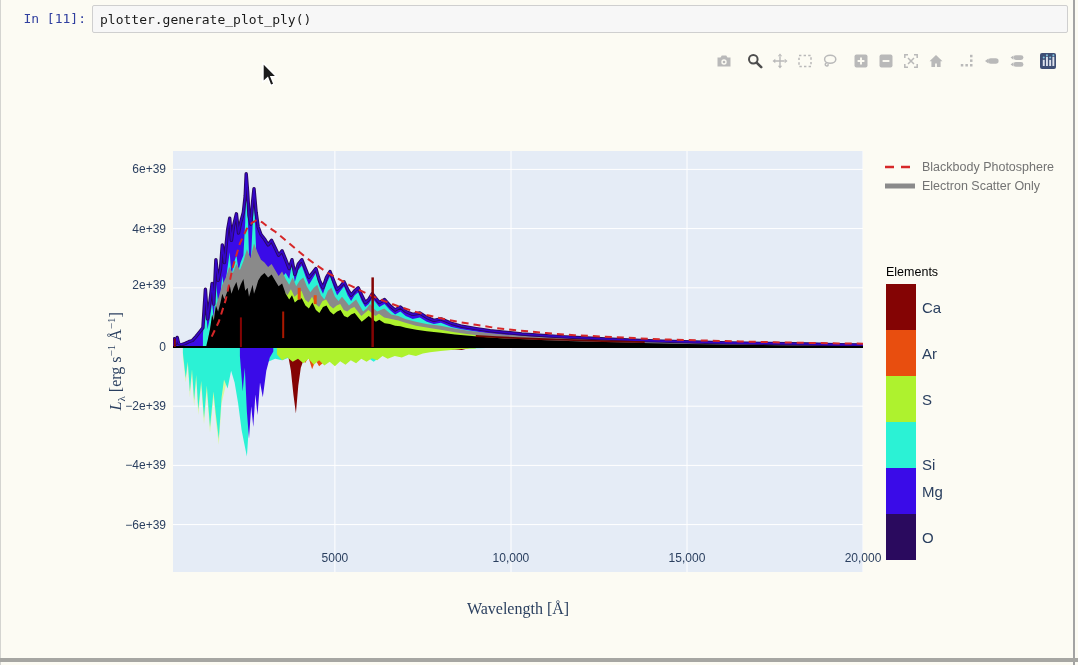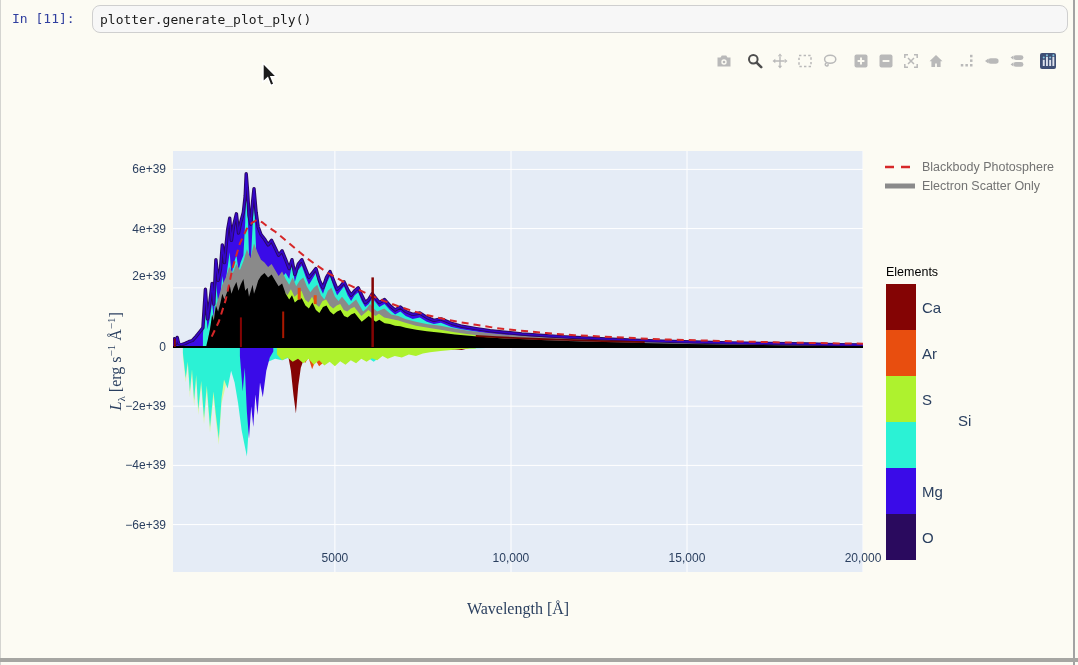--- a/index.html
+++ b/index.html
@@ -2,24 +2,24 @@
 <html><head>
 <meta charset="utf-8">
 <style>
   html,body{margin:0;padding:0;background:#e9e9e9;}
   #app{position:relative;width:1078px;height:665px;background:#fcfbf3;overflow:hidden;
        font-family:"Liberation Sans",sans-serif;color:#2a3f5f;}
   .edge-r{position:absolute;top:0;right:3px;width:2px;height:665px;background:#a3a3a3;}
   .edge-b{position:absolute;left:0;top:658px;width:1078px;height:4px;background:#a6a6a2;}
   .edge-l{position:absolute;left:0;top:0;width:1px;height:665px;background:#d4d4d0;}
   
-  .prompt{position:absolute;left:12px;top:11px;width:74px;text-align:left;
+  .prompt{position:absolute;left:12px;top:11px;width:74px;text-align:right;
           font-family:"DejaVu Sans Mono",monospace;font-size:13px;color:#303F9F;}
   .code-box{position:absolute;left:92px;top:5px;width:974px;height:26px;background:#f7f7f7;
-            border:1px solid #cfcfcf;border-radius:8px;display:flex;align-items:center;}
+            border:1px solid #cfcfcf;border-radius:2px;display:flex;align-items:center;}
   .code-box code{font-family:"DejaVu Sans Mono",monospace;font-size:13px;color:#1a1a1a;padding-left:7px;}
   
   .modebar{position:absolute;top:53px;right:22px;display:flex;align-items:center;}
   .mb-btn{width:16px;height:16px;margin-left:9px;cursor:pointer;}
   .mb-group{margin-left:15px;}
   
   .plot-bg{position:absolute;left:173px;top:151px;width:690px;height:421px;background:#E5ECF6;}
   .plot-bg svg{position:absolute;left:0;top:0;}
   .ytick{position:absolute;left:108px;width:58px;text-align:right;font-size:12px;color:#2a3f5f;}
   .xtick{position:absolute;top:551px;width:70px;text-align:center;font-size:12px;color:#2a3f5f;}
@@ -159,21 +159,21 @@
   <div class="xaxis-title">Wavelength [Å]</div>
   <div class="yaxis-title">
     <span class="rot">
       <i>L</i><sub>λ</sub><span> [erg s</span><sup>−1</sup><span> Å</span><sup>−1</sup><span>]</span>
     </span>
   </div>
 
   <div id="ticks">
       <div class="ytick" style="top: 162.4px;">6e+39</div>
       <div class="ytick" style="top: 221.6px;">4e+39</div>
-      <div class="ytick" style="top: 269px;">2e+39</div>
+      <div class="ytick" style="top: 278px;">2e+39</div>
       <div class="ytick" style="top: 340px;">0</div>
       <div class="ytick" style="top: 399.2px;">−2e+39</div>
       <div class="ytick" style="top: 458.4px;">−4e+39</div>
       <div class="ytick" style="top: 517.6px;">−6e+39</div>
       <div class="xtick" style="left: 299.939px;">5000</div>
       <div class="xtick" style="left: 475.959px;">10,000</div>
       <div class="xtick" style="left: 651.98px;">15,000</div>
       <div class="xtick" style="left: 828px;">20,000</div>
     </div>
 
@@ -198,21 +198,21 @@
       <div class="cb-block" style="background: rgb(232, 78, 15);"></div>
       <div class="cb-block" style="background: rgb(174, 242, 46);"></div>
       <div class="cb-block" style="background: rgb(43, 242, 213);"></div>
       <div class="cb-block" style="background: rgb(58, 11, 232);"></div>
       <div class="cb-block" style="background: rgb(42, 10, 94);"></div>
     </div>
   <div id="cblabels">
       <div class="cb-label" style="top: 299px;">Ca</div>
       <div class="cb-label" style="top: 345px;">Ar</div>
       <div class="cb-label" style="top: 391px;">S</div>
-      <div class="cb-label" style="top: 412px; margin-left: 36px;">Si</div>
+      <div class="cb-label" style="top: 456px;">Si</div>
       <div class="cb-label" style="top: 483px;">Mg</div>
       <div class="cb-label" style="top: 529px;">O</div>
     </div>
 
   <div class="cursor">
     <svg width="20" height="28" viewBox="0 0 20 28">
       <path d="M2 1 L2 20 L6.7 15.8 L9.7 23.5 L12.9 22.1 L9.9 14.7 L15.6 14.7 Z" fill="#1b1b1b" stroke="#fff" stroke-width="1.4"></path>
     </svg>
   </div>
 

